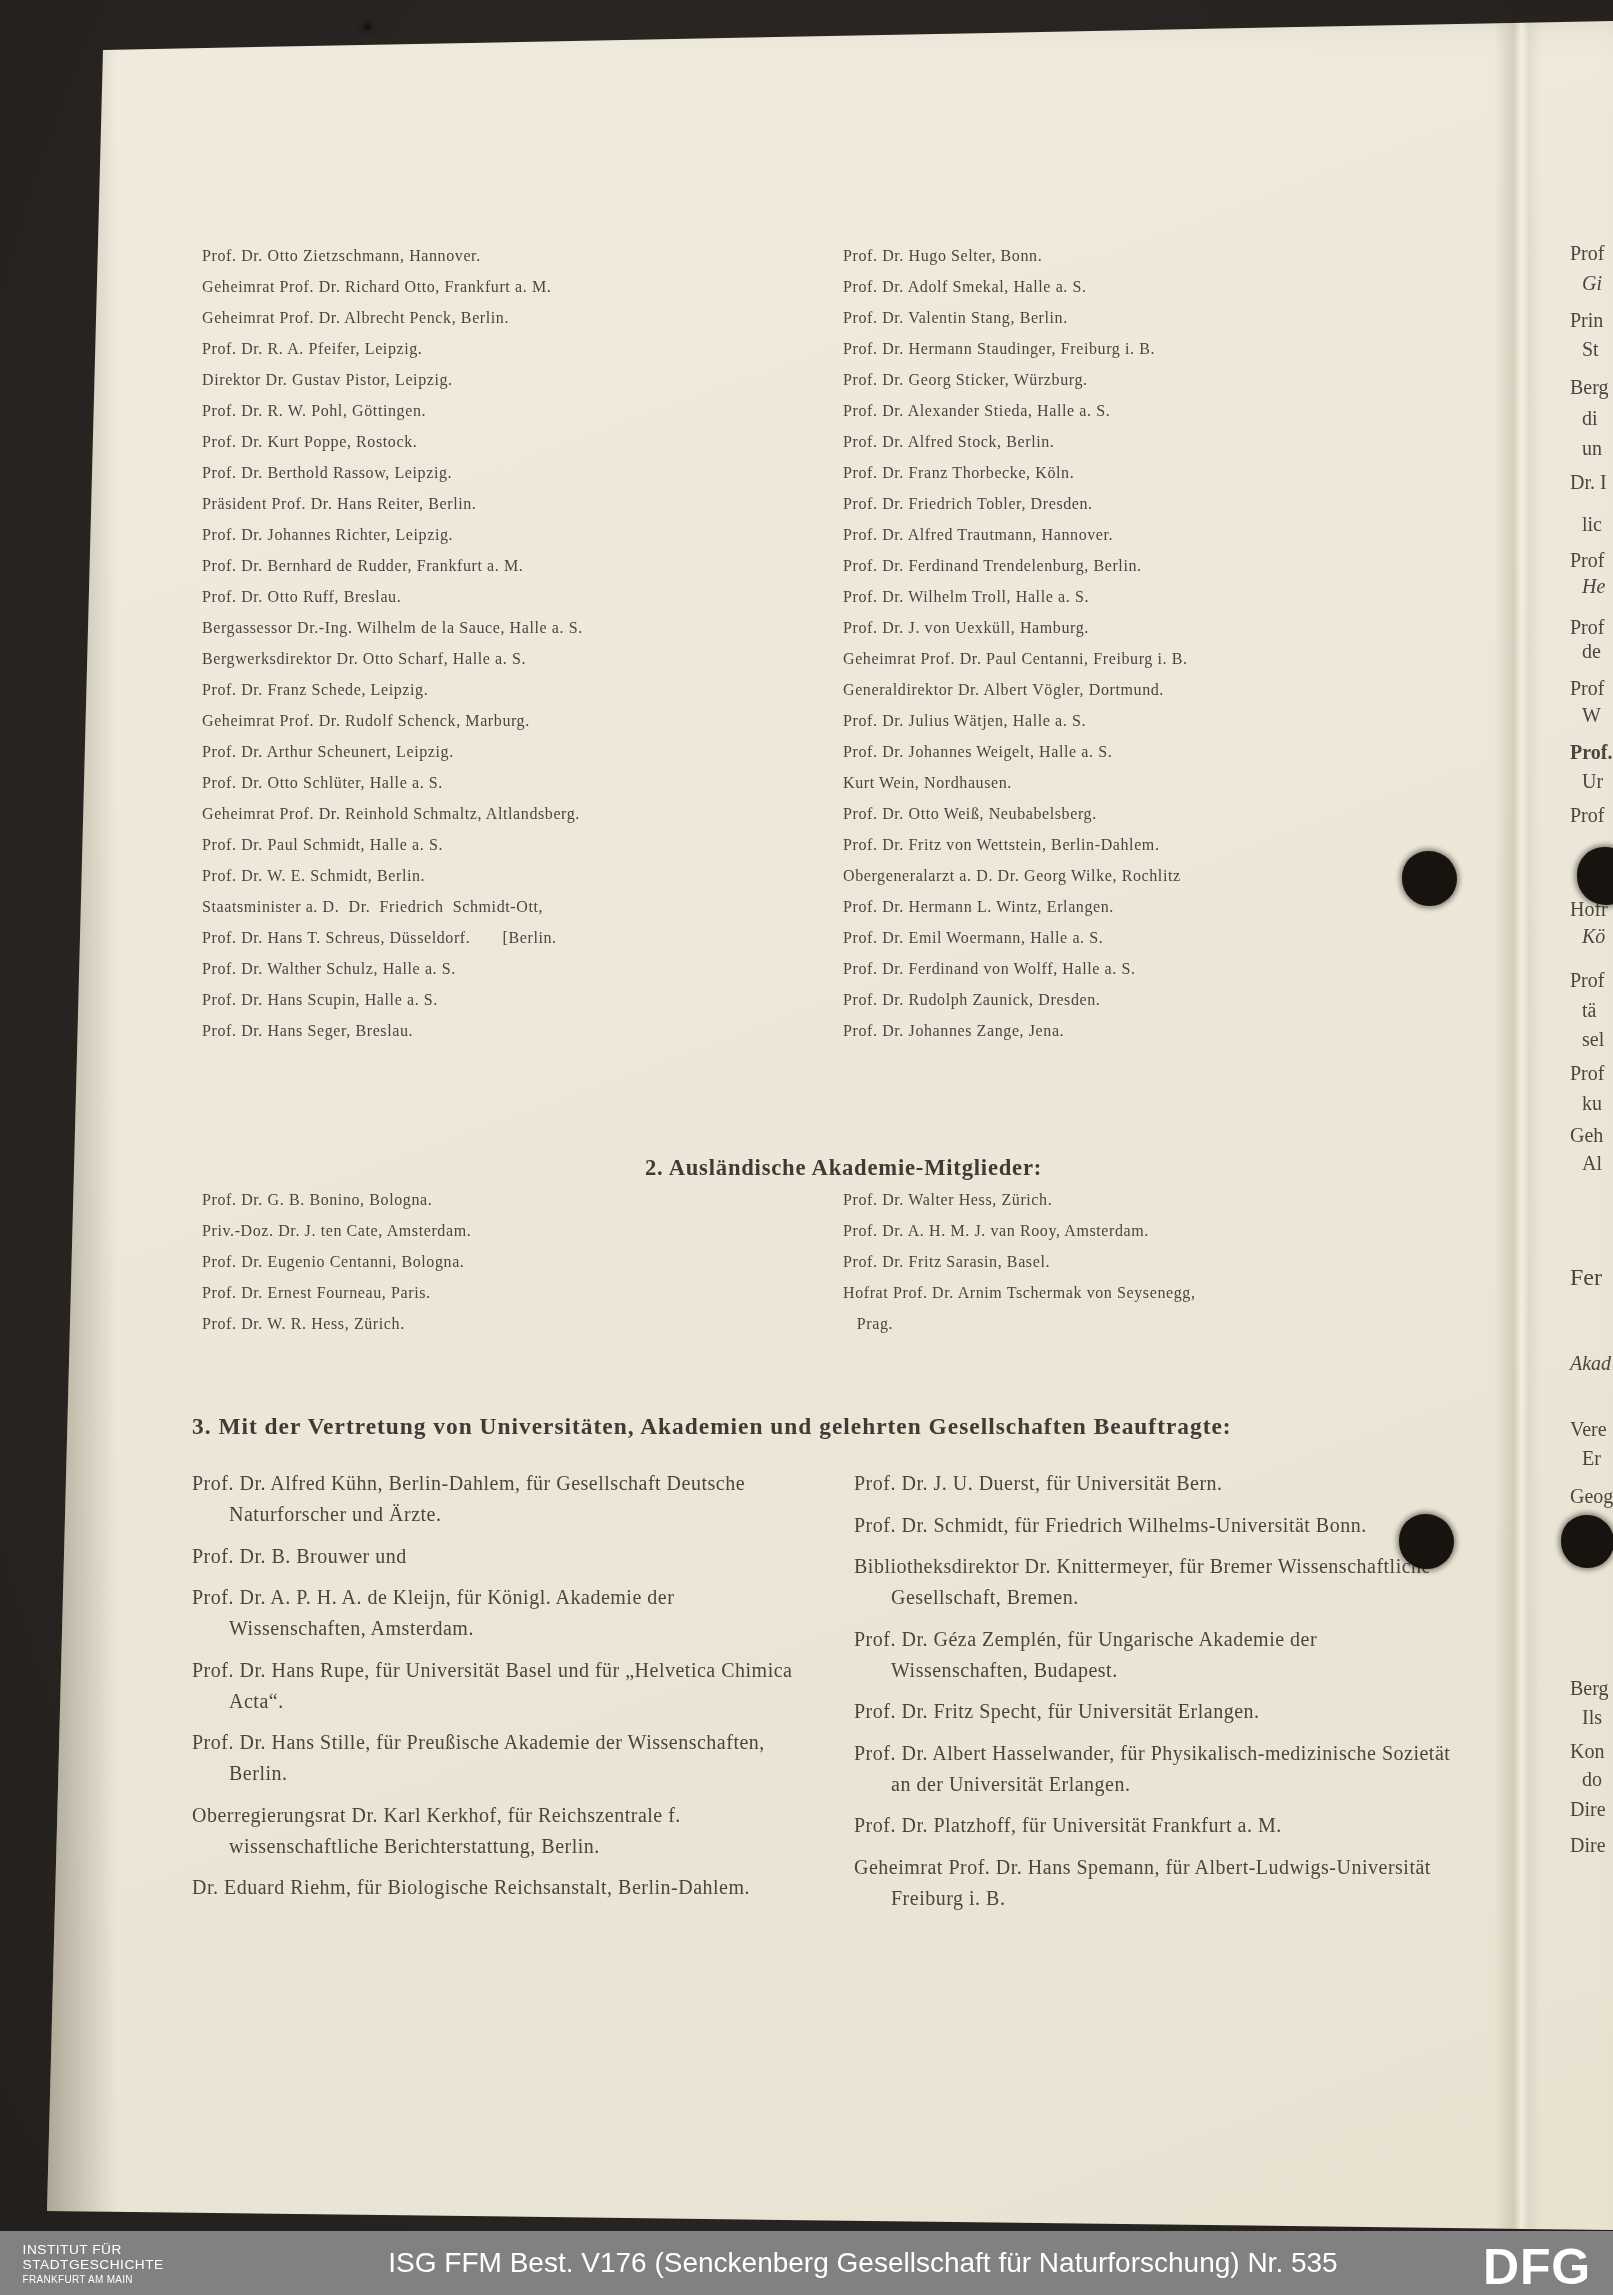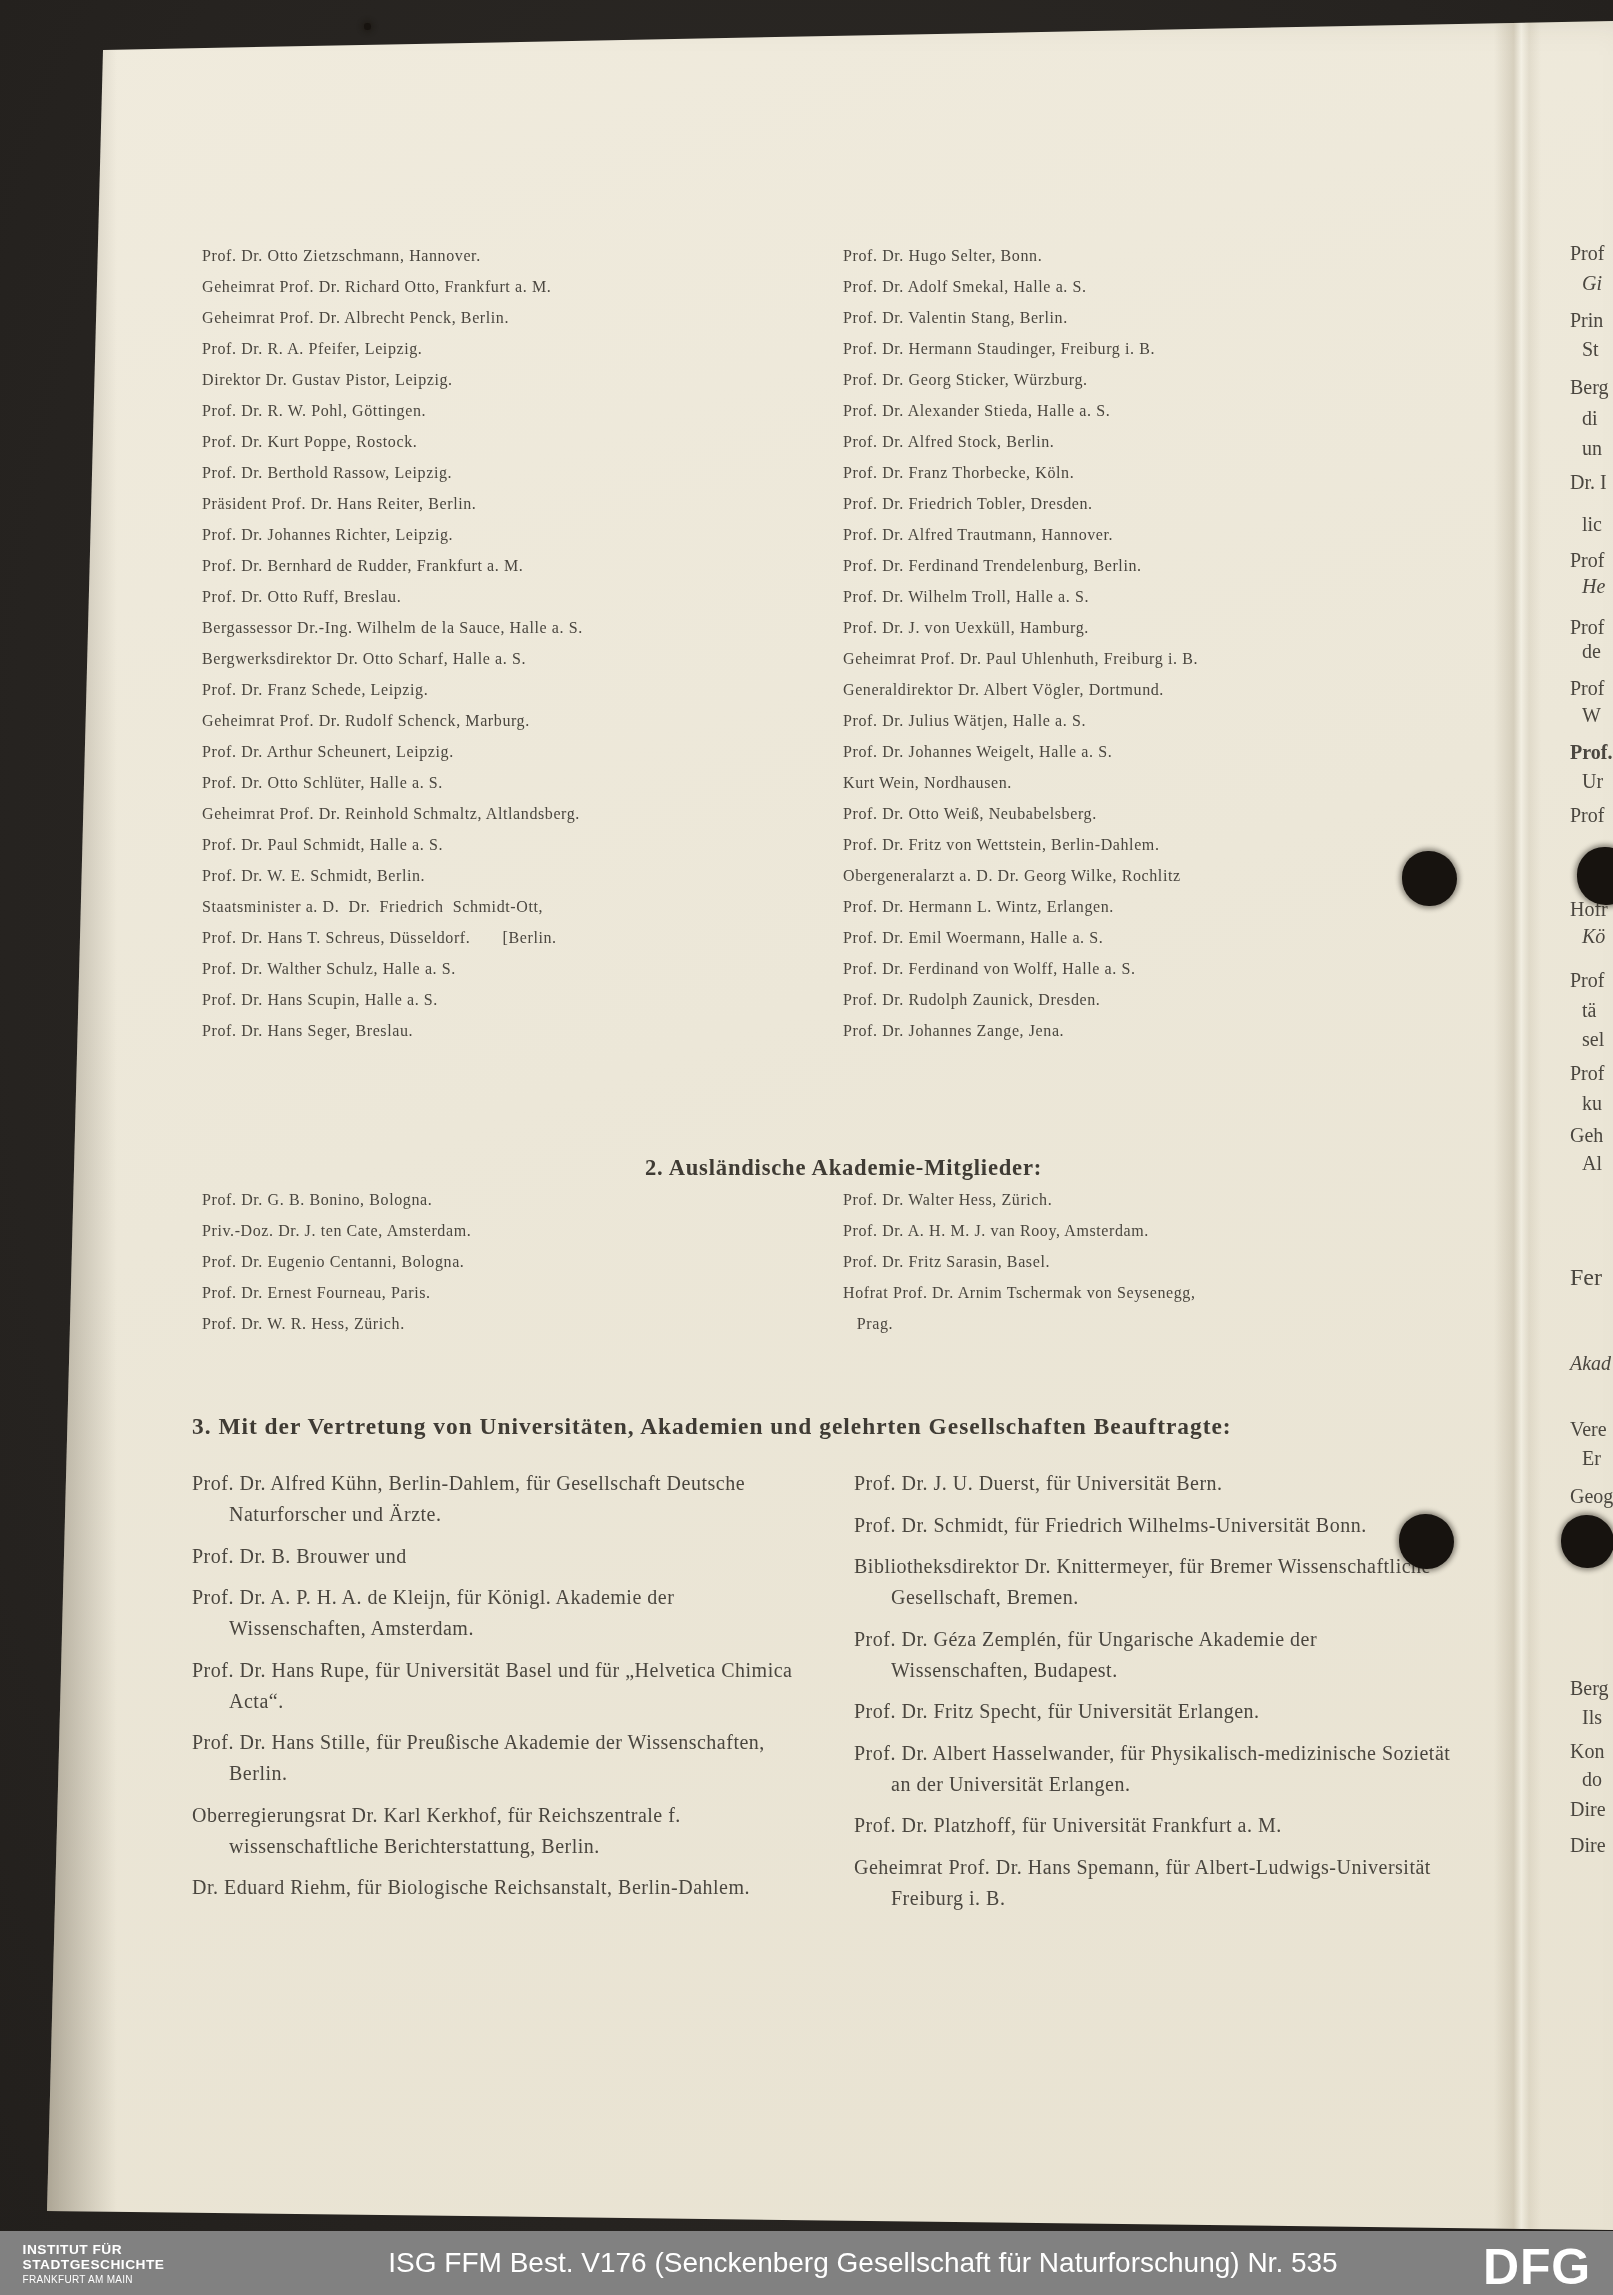--- a/index.html
+++ b/index.html
@@ -37,21 +37,21 @@
   .frag.ind{left:12px;}
   .frag.it{font-style:italic;}
   .frag.lg{font-size:24px;}
   
   .hole{position:absolute;background:#17130f;border-radius:48% 52% 50% 50%;
         box-shadow:0 0 5.6px 2.4px rgba(25,20,14,0.45);}
   
   .footer{position:absolute;left:0;top:2231px;width:1614px;height:65px;background:#818181;
           font-family:"Liberation Sans", sans-serif;color:#ffffff;}
   .inst{position:absolute;left:22.6px;top:10.5px;line-height:15.3px;letter-spacing:0.5px;}
-  .inst .l1,.inst .l2{font-weight:bold;font-size:13.7px;}
+  .inst .l1,.inst .l2{font-weight:normal;font-size:13.7px;}
   .inst .l3{font-size:10px;letter-spacing:0.3px;}
   .caption{position:absolute;left:863px;top:16px;transform:translateX(-50%);
            font-size:28px;white-space:nowrap;}
   .dfg{position:absolute;left:1483px;top:6.5px;font-size:50px;font-weight:800;letter-spacing:0.8px;}
 </style>
 </head>
 <body>
 
 <div class="stage">
 
@@ -93,21 +93,21 @@
         <div class="entry">Prof. Dr. Hermann Staudinger, Freiburg i. B.</div>
         <div class="entry">Prof. Dr. Georg Sticker, Würzburg.</div>
         <div class="entry">Prof. Dr. Alexander Stieda, Halle a. S.</div>
         <div class="entry">Prof. Dr. Alfred Stock, Berlin.</div>
         <div class="entry">Prof. Dr. Franz Thorbecke, Köln.</div>
         <div class="entry">Prof. Dr. Friedrich Tobler, Dresden.</div>
         <div class="entry">Prof. Dr. Alfred Trautmann, Hannover.</div>
         <div class="entry">Prof. Dr. Ferdinand Trendelenburg, Berlin.</div>
         <div class="entry">Prof. Dr. Wilhelm Troll, Halle a. S.</div>
         <div class="entry">Prof. Dr. J. von Uexküll, Hamburg.</div>
-        <div class="entry">Geheimrat Prof. Dr. Paul Uhlenhuth, Freiburg i. B.</div>
+        <div class="entry">Geheimrat Prof. Dr. Paul Centanni, Freiburg i. B.</div>
         <div class="entry">Generaldirektor Dr. Albert Vögler, Dortmund.</div>
         <div class="entry">Prof. Dr. Julius Wätjen, Halle a. S.</div>
         <div class="entry">Prof. Dr. Johannes Weigelt, Halle a. S.</div>
         <div class="entry">Kurt Wein, Nordhausen.</div>
         <div class="entry">Prof. Dr. Otto Weiß, Neubabelsberg.</div>
         <div class="entry">Prof. Dr. Fritz von Wettstein, Berlin-Dahlem.</div>
         <div class="entry">Obergeneralarzt a. D. Dr. Georg Wilke, Rochlitz</div>
         <div class="entry">Prof. Dr. Hermann L. Wintz, Erlangen.</div>
         <div class="entry">Prof. Dr. Emil Woermann, Halle a. S.</div>
         <div class="entry">Prof. Dr. Ferdinand von Wolff, Halle a. S.</div>

